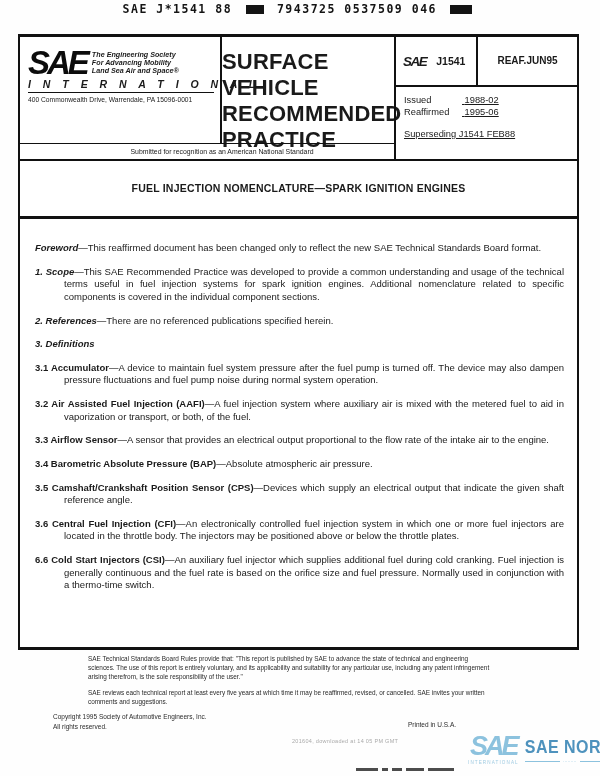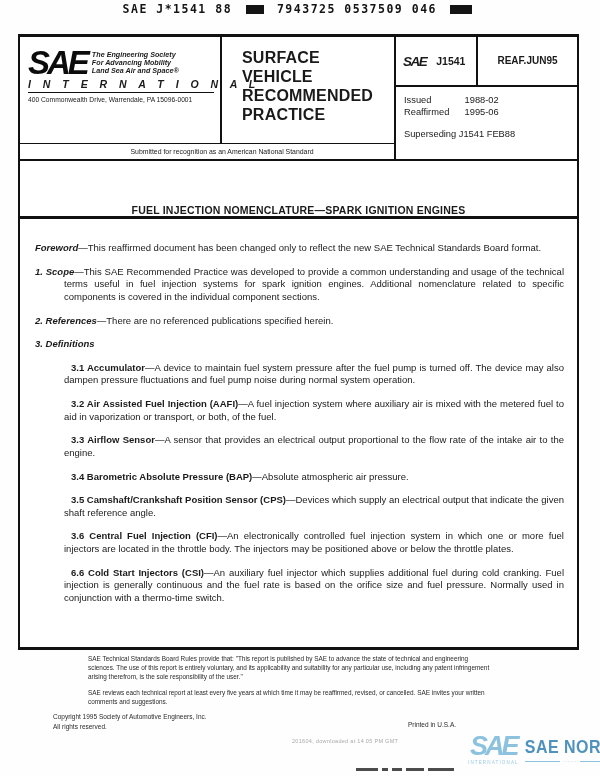--- a/index.html
+++ b/index.html
@@ -20,45 +20,45 @@
   .header{position:absolute;top:0;left:0;right:0;height:122px;border-bottom:2px solid #111;}
   .cell-left{position:absolute;left:0;top:0;width:200px;height:106px;padding:11px 6px 0 8px;box-sizing:border-box;}
   .sae-row{display:flex;align-items:flex-start;}
   .sae-big{font-size:33px;font-weight:900;font-style:italic;letter-spacing:-3px;line-height:0.9;color:#0c0c0c;}
   .tagline{font-size:7.2px;font-weight:bold;font-style:italic;line-height:1.1;margin-left:5px;padding-top:3px;}
   .intl{font-size:10.5px;font-weight:bold;font-style:italic;letter-spacing:4.5px;margin-top:0;
     border-bottom:1.5px solid #111;padding-bottom:2px;white-space:nowrap;}
   .addr{font-size:6.7px;margin-top:3px;white-space:nowrap;}
 
   .cell-mid{position:absolute;left:200px;top:0;width:172px;height:106px;border-left:2px solid #111;box-sizing:border-box;}
-  .doctype{font-size:16px;font-weight:bold;line-height:1.18;padding:12px 0 0 20px;letter-spacing:0.2px;}
+  .doctype{font-size:22px;font-weight:bold;line-height:1.18;padding:12px 0 0 0;letter-spacing:0.2px;}
   .submitted{position:absolute;left:0;top:106px;width:374px;height:16px;border-top:1.5px solid #111;
     box-sizing:border-box;text-align:center;font-size:6.9px;padding-top:3.5px;padding-left:30px;}
 
   .cell-right{position:absolute;left:374px;top:0;right:0;height:122px;border-left:2px solid #111;box-sizing:border-box;}
   .r1{height:48px;border-bottom:2px solid #111;display:flex;}
   .idcell{width:82px;border-right:2px solid #111;display:flex;align-items:center;padding-left:7px;box-sizing:border-box;}
   .sae-sm{font-size:13.5px;font-weight:900;font-style:italic;letter-spacing:-1.5px;margin-right:10px;}
   .docnum{font-size:10.5px;font-weight:bold;}
   .reafcell{flex:1;display:flex;flex-direction:row;align-items:center;justify-content:center;
     font-weight:bold;font-size:10px;line-height:1.45;}
-  .r2{padding:8px 0 0 8px;font-size:9.3px;}
+  .r2{padding:8px 0 0 8px;font-size:9.3px;text-decoration:underline;}
   .kv{margin-bottom:1.5px;}
   .kv .k{display:inline-block;width:58px;}
   .sup{margin-top:12px;}
 
   .titlebar{position:absolute;top:122px;left:0;right:0;height:57px;border-bottom:3px solid #111;
-    display:flex;align-items:flex-end;justify-content:center;}
+    display:flex;align-items:center;justify-content:center;}
   .doctitle{font-size:10.5px;font-weight:bold;letter-spacing:0.2px;}
 
   .content{position:absolute;top:182px;left:0;right:0;bottom:0;padding:23px 13px 0 15px;overflow:hidden;}
   .para{font-size:9.5px;line-height:1.33;text-align:justify;margin:0 0 11px 0;
     padding-left:29px;text-indent:-29px;}
   .lead-it{font-weight:bold;font-style:italic;}
-  .lead-b{font-weight:bold;margin-left:36px;}
+  .lead-b{font-weight:bold;}
 
   
   .note{position:absolute;left:88px;width:406px;font-size:6.4px;line-height:1.4;color:#2a2a2a;text-align:left;}
   .note1{top:655px;}
   .note2{top:689px;}
   .copyright{position:absolute;left:53px;top:712px;font-size:6.5px;line-height:1.5;color:#2a2a2a;}
   .printed{position:absolute;left:408px;top:721px;font-size:6.5px;color:#2a2a2a;}
   .watermark{position:absolute;left:292px;top:738px;font-size:5.5px;color:#aaa;
     filter:blur(0.45px);letter-spacing:0.3px;white-space:nowrap;}
 

